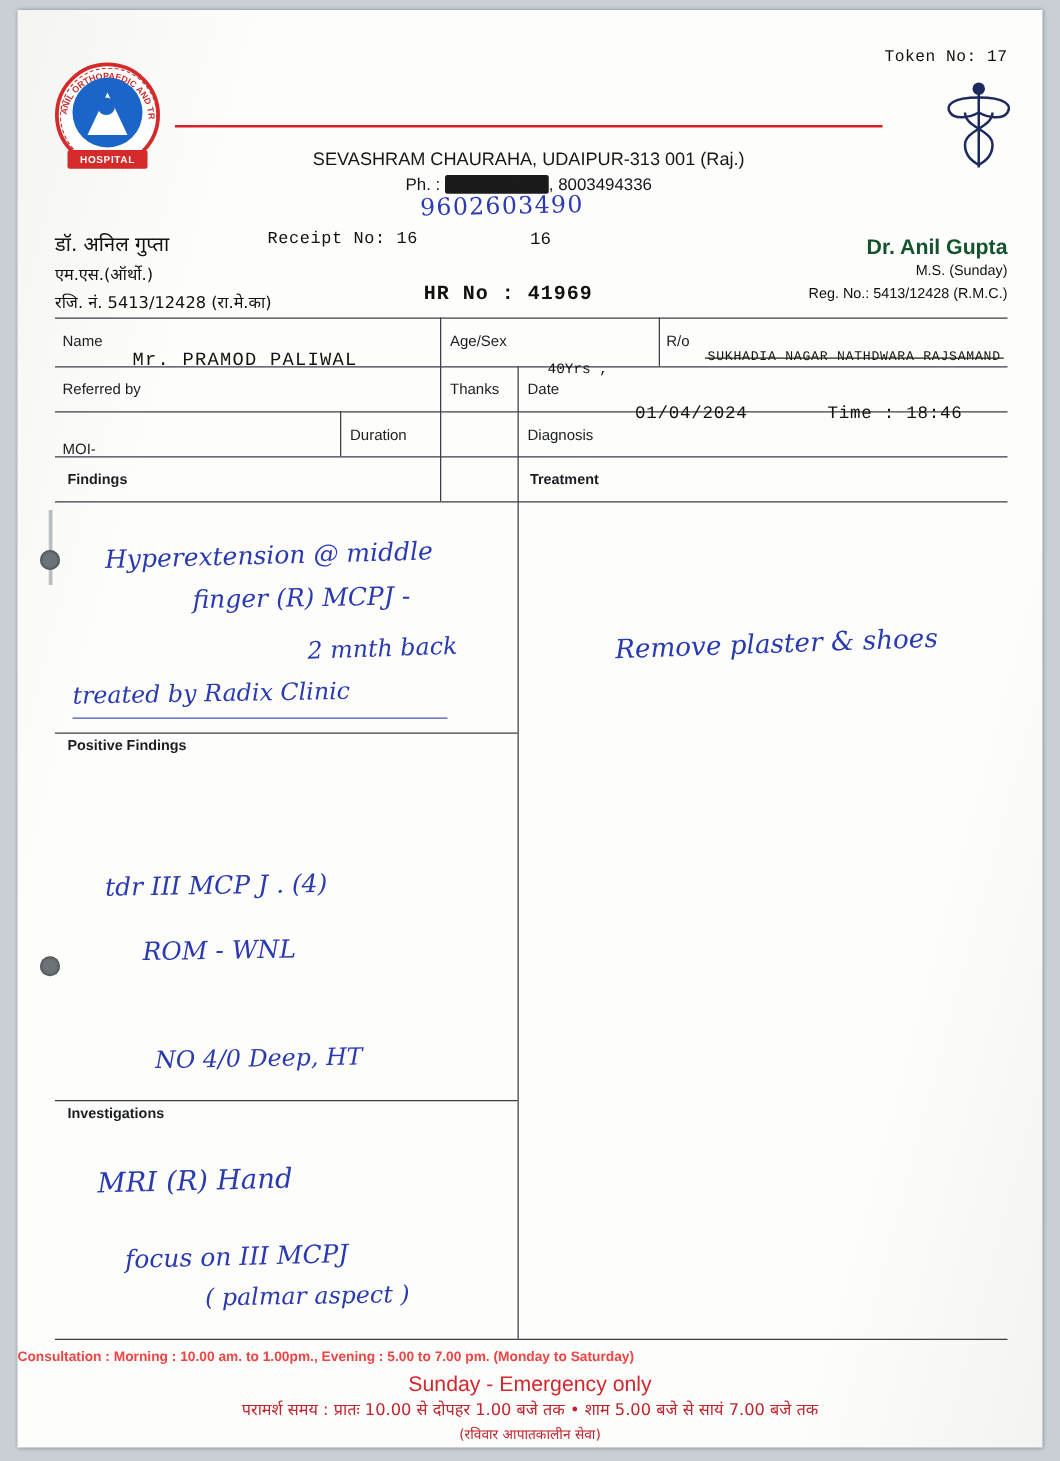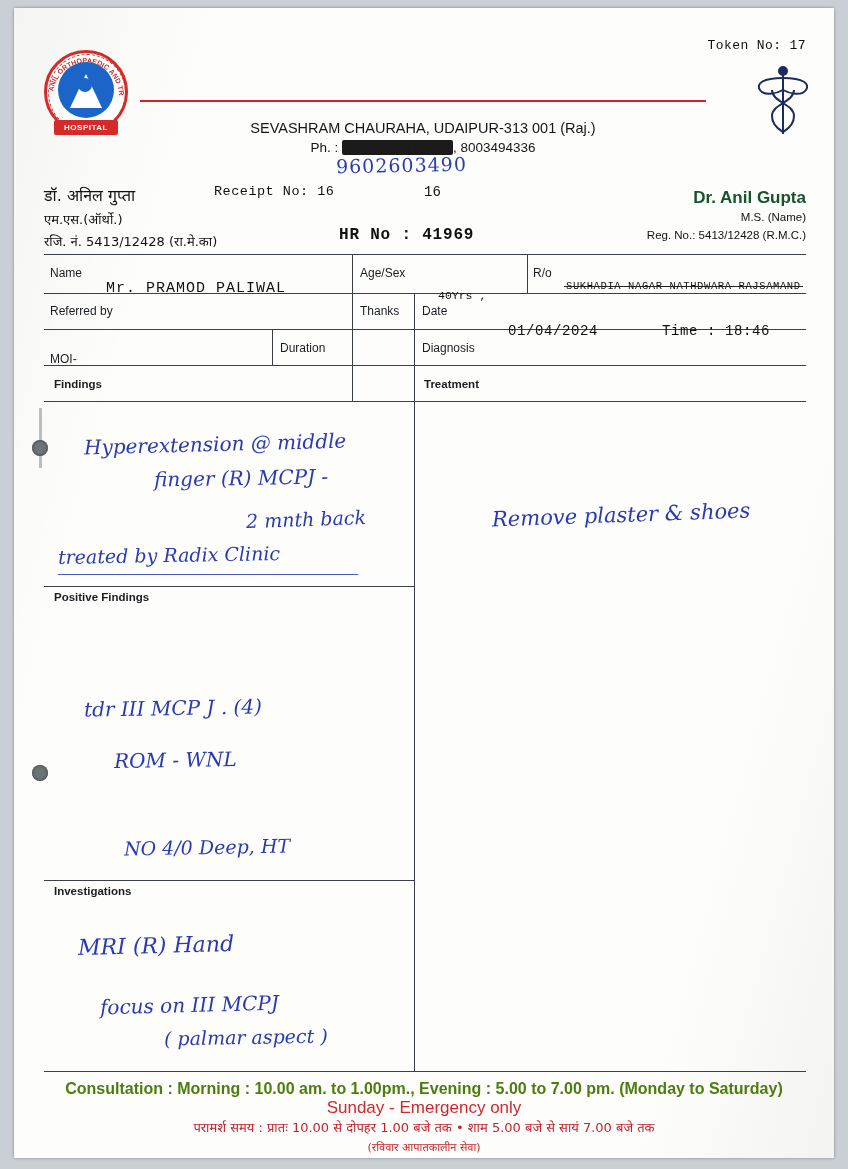--- a/index.html
+++ b/index.html
@@ -31,21 +31,21 @@
   
   .token{position:absolute;right:28px;top:30px;font-size:13px;font-family:"Liberation Mono",monospace;color:#111;letter-spacing:.4px;}
   .hosp-title{
     position:absolute;left:124px;top:56px;width:570px;
     font-size:26.5px;font-weight:bold;letter-spacing:-.2px;color:#0a0a0a;
     text-align:center;
   }
   .red-rule{position:absolute;left:126px;top:92px;width:566px;height:2px;background:#d7202a;}
   .addr{position:absolute;left:124px;top:112px;width:570px;text-align:center;font-size:14.5px;color:#15161a;}
   .phone{position:absolute;left:124px;top:132px;width:570px;text-align:center;font-size:13.5px;color:#15161a;}
-  .phone .blk{display:inline-block;background:#1b1b1b;color:#1b1b1b;border-radius:2px;padding:0 18px;}
+  .phone .blk{display:inline-block;background:#1b1b1b;color:#1b1b1b;border-radius:2px;padding:0 4px;}
   .hand-phone{position:absolute;left:322px;top:146px;font-size:19px;color:#2b3bb5;
     font-family:"DejaVu Serif",serif;transform:rotate(-1.2deg);letter-spacing:1px;}
 
   
   .logo{position:absolute;left:30px;top:42px;width:84px;height:84px;}
   .logo .ring{position:absolute;inset:0;border-radius:50%;border:3px solid #d42a2a;background:#fff;}
   .logo .inner{position:absolute;left:14px;top:12px;width:56px;height:56px;border-radius:50%;background:#1b64c8;}
   .logo .tri{position:absolute;left:26px;top:24px;width:0;height:0;border-left:16px solid transparent;border-right:16px solid transparent;border-bottom:34px solid #fff;}
   .logo .dot{position:absolute;left:34px;top:28px;width:14px;height:14px;border-radius:50%;background:#1b64c8;}
   .logo .arc{position:absolute;left:4px;top:4px;width:76px;height:76px;border-radius:50%;border:1px dashed #c9302c;}
@@ -76,21 +76,21 @@
   .lbl{position:absolute;font-size:11.5px;color:#1a1d21;font-weight:bold;}
   .lbl.plain{font-weight:normal;font-size:12px;}
   .typed{position:absolute;font-family:"Liberation Mono",monospace;color:#111;}
 
   
   .strike{position:relative;display:inline-block;}
   .strike:after{content:"";position:absolute;left:-2px;right:-2px;top:52%;height:1px;background:#222;}
 
   
   .hw{position:absolute;color:#2a3ab0;font-family:"DejaVu Serif",serif;font-style:italic;white-space:nowrap;}
-  .foot1{position:absolute;left:0;right:0;text-align:center;font-size:16px;font-weight:bold;color:#4d7c0f;}
+  .foot1{position:absolute;left:0;right:0;font-size:11px;font-weight:bold;color:#ef4444;}
   .foot2{position:absolute;left:0;right:0;text-align:center;font-size:17px;color:#d1272f;}
   .foot3{position:absolute;left:0;right:0;text-align:center;font-size:13px;color:#c3232c;font-family:"DejaVu Sans",sans-serif;}
   .foot4{position:absolute;left:0;right:0;text-align:center;font-size:11px;color:#c3232c;font-family:"DejaVu Sans",sans-serif;}
 </style>
 </head>
 <body>
 
 <div id="sheet">
 
   <div class="holeline" style="top:400px;height:60px;"></div>
@@ -128,21 +128,21 @@
       <path d="M44 26 C44 38 22 40 22 52 C22 62 30 66 33 68"></path>
       <circle cx="33" cy="7" r="4" fill="#1d2a5e"></circle>
     </g>
   </svg>
 
   <div class="doc-hi1">डॉ. अनिल गुप्ता</div>
   <div class="doc-hi2">एम.एस.(ऑर्थो.)</div>
   <div class="doc-hi3">रजि. नं. 5413/12428 (रा.मे.का)</div>
 
   <div class="doc-en1">Dr. Anil Gupta</div>
-  <div class="doc-en2">M.S. (Name)</div>
+  <div class="doc-en2">M.S. (Sunday)</div>
   <div class="doc-en3">Reg. No.: 5413/12428 (R.M.C.)</div>
 
   <div class="receipt">Receipt No: 16</div>
   <div class="receipt-hand">16</div>
   <div class="hrno">HR No : 41969</div>
 
   <div class="hline" style="left:30px;width:762px;top:246px;"></div>
   <div class="hline" style="left:30px;width:762px;top:285px;"></div>
   <div class="hline" style="left:30px;width:762px;top:321px;"></div>
   <div class="hline" style="left:30px;width:762px;top:357px;"></div>

